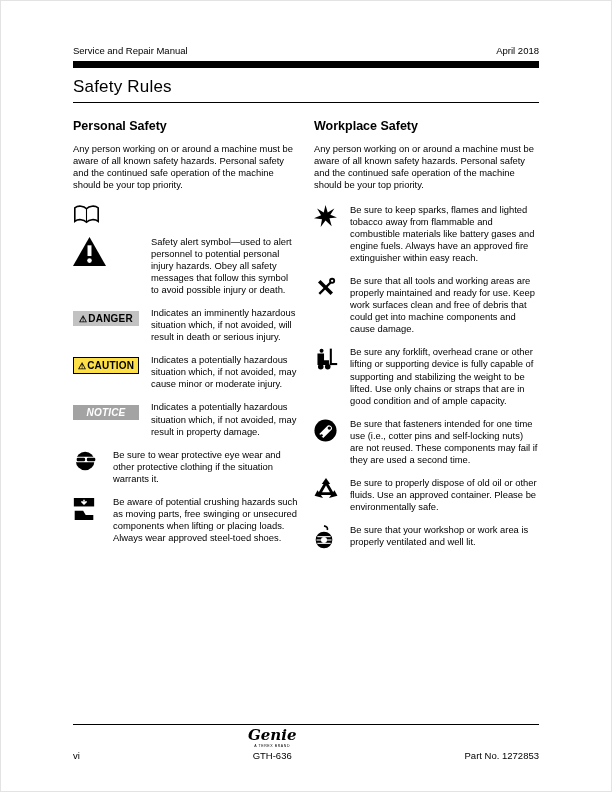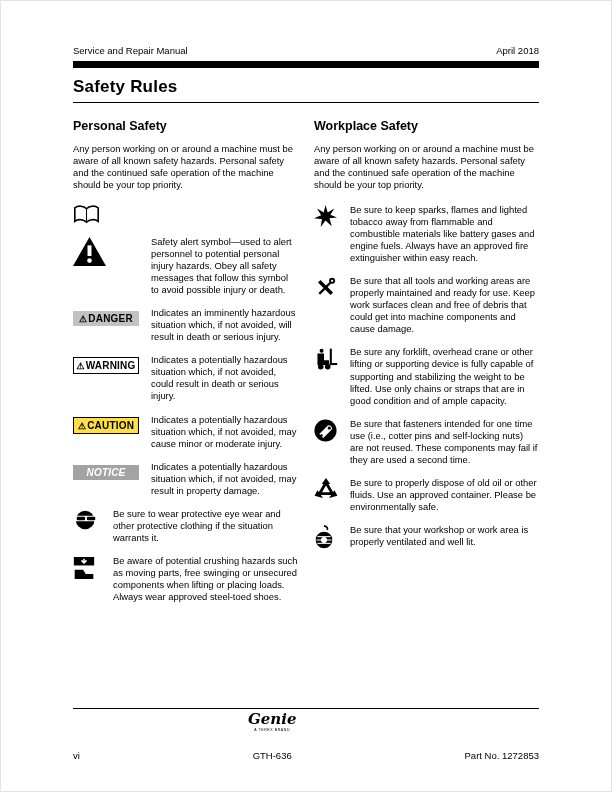--- a/index.html
+++ b/index.html
@@ -9,21 +9,21 @@
     font-family:"Liberation Sans", sans-serif;
     -webkit-font-smoothing:antialiased;
   }
   .page {
     position:absolute; inset:0; box-sizing:border-box;
     border:1px solid #e3e3e3;
     padding:44px 72px 8px 72px;
   }
   .head-row { display:flex; justify-content:space-between; font-size:9.5px; margin-bottom:5px; }
   .black-bar { height:7px; background:#000; }
-  .page-title { font-size:17px; font-weight:bold; margin:9px 0 5px 0; letter-spacing:.2px; }
+  .page-title { font-size:17px; font-weight:normal; margin:9px 0 5px 0; letter-spacing:.2px; }
   .title-rule { border-top:1.5px solid #000; }
 
   .columns { display:flex; gap:16px; margin-top:16px; }
   .col { width:228px; box-sizing:border-box; }
   .col-heading { font-size:12.5px; font-weight:bold; margin:0 0 10px 0; }
   .intro { font-size:9.4px; line-height:1.28; margin:0 0 13px 0; }
 
   .row { display:flex; margin-bottom:11px; }
   .icon-cell { flex:0 0 40px; width:40px; padding-top:1px;text-decoration:underline; }
   .col-right .icon-cell { flex-basis:36px; width:36px; }
@@ -40,21 +40,21 @@
   .badge-warning { background:#fff; color:#000; border:1.5px solid #000; }
   .badge-caution { background:#fde047; color:#000; border:1.5px solid #000; }
   .badge-notice  { background:#a3a3a3; color:#fff; font-style:italic; }
 
   .footer { position:absolute; left:72px; right:72px; bottom:30px; }
   .footer-rule { border-top:1px solid #000; }
   .footer-row { display:flex; justify-content:space-between; align-items:flex-end; font-size:9.5px; margin-top:2px; }
   .footer-center { text-align:center; line-height:1.1; }
   .genie-logo { font-family:"DejaVu Serif", serif; font-style:italic; font-weight:bold; font-size:15px; }
   .logo-sub { font-size:3.5px; letter-spacing:.6px; margin-top:1px; }
-  .footer-model { margin-top:18px; }
+  .footer-model { margin-top:2px; }
   svg { display:block; }
 </style>
 </head>
 <body>
 
 <div class="page">
 
   <div class="head-row">
     <span>Service and Repair Manual</span>
     <span>April 2018</span>
@@ -83,24 +83,20 @@
                 <path d="M20 0 L40 35 H0 Z" fill="#000"></path>
                 <rect x="17.6" y="10" width="4.8" height="13" fill="#fff"></rect>
                 <circle cx="20" cy="28.5" r="2.8" fill="#fff"></circle>
               </svg>
             </span>
             <p class="row-text">Safety alert symbol—used to alert personnel to potential personal injury hazards. Obey all safety messages that follow this symbol to avoid possible injury or death.</p>
           </div>
           <div class="row row-wide">
             <span class="icon-cell"><span class="badge badge-danger"><span class="badge-tri">⚠</span>DANGER</span></span>
             <p class="row-text">Indicates an imminently hazardous situation which, if not avoided, will result in death or serious injury.</p>
-          </div>
-          <div class="row row-wide">
-            <span class="icon-cell"><span class="badge badge-warning"><span class="badge-tri">⚠</span>WARNING</span></span>
-            <p class="row-text">Indicates a potentially hazardous situation which, if not avoided, could result in death or serious injury.</p>
           </div>
           <div class="row row-wide">
             <span class="icon-cell"><span class="badge badge-caution"><span class="badge-tri">⚠</span>CAUTION</span></span>
             <p class="row-text">Indicates a potentially hazardous situation which, if not avoided, may cause minor or moderate injury.</p>
           </div>
           <div class="row row-wide">
             <span class="icon-cell"><span class="badge badge-notice">NOTICE</span></span>
             <p class="row-text">Indicates a potentially hazardous situation which, if not avoided, may result in property damage.</p>
           </div>
           <div class="row">

